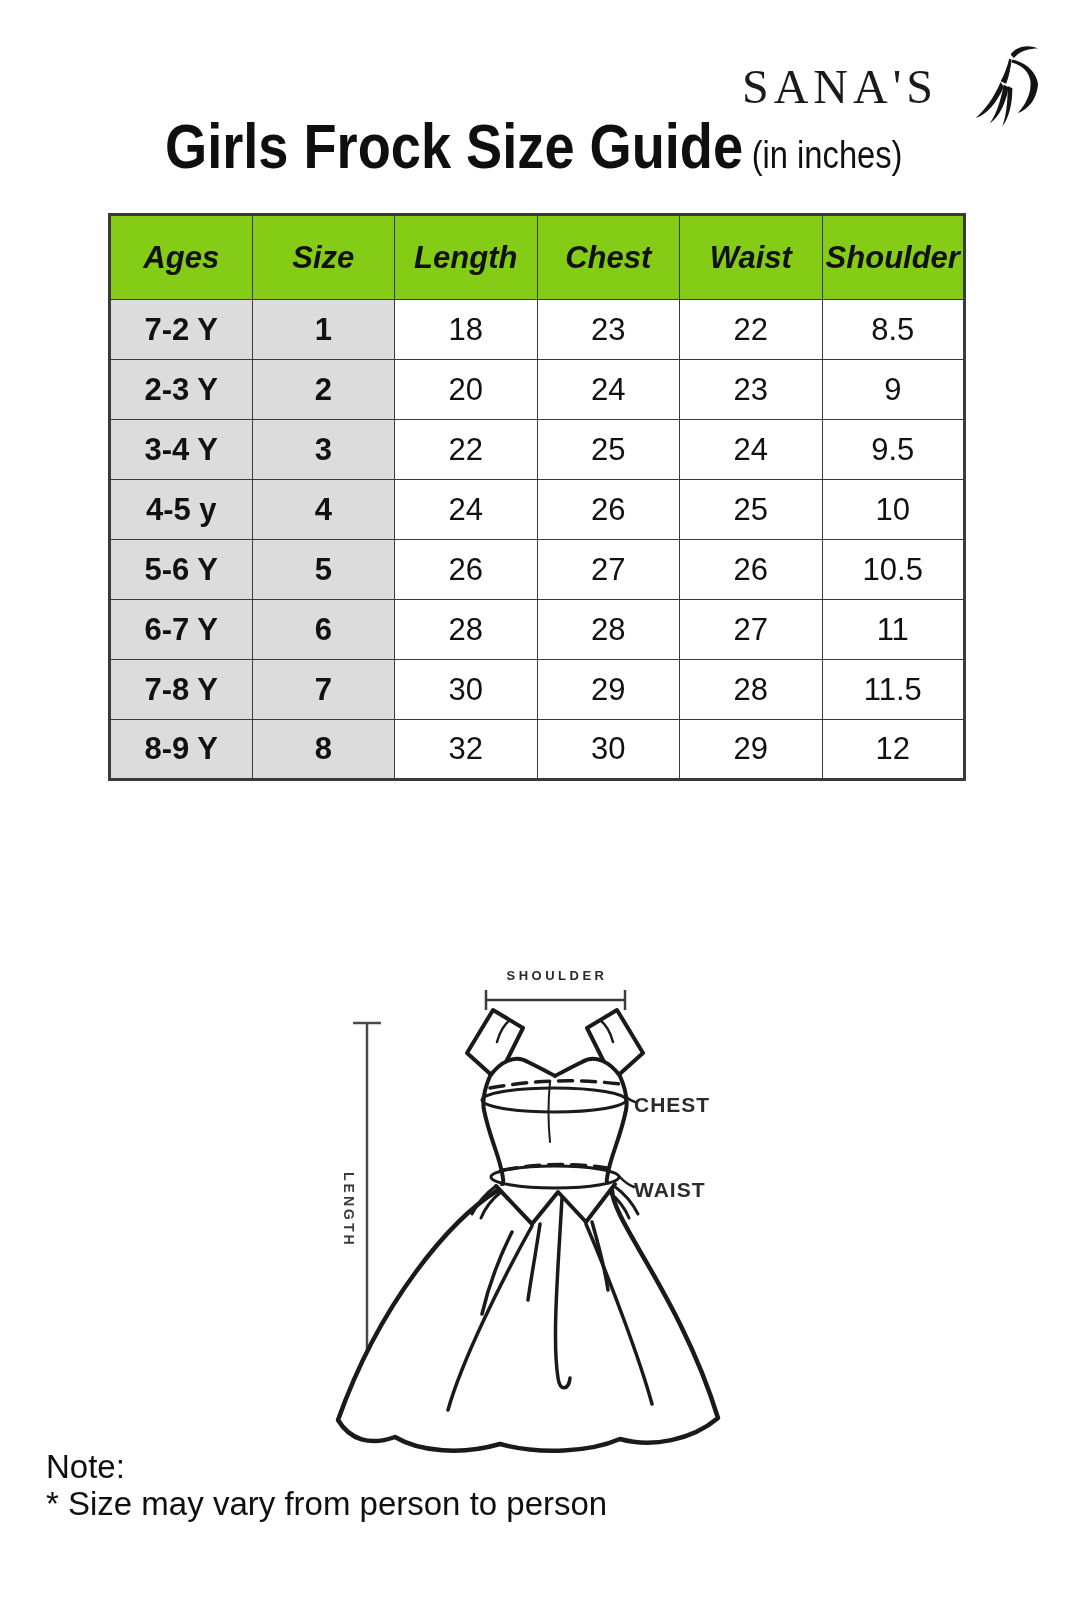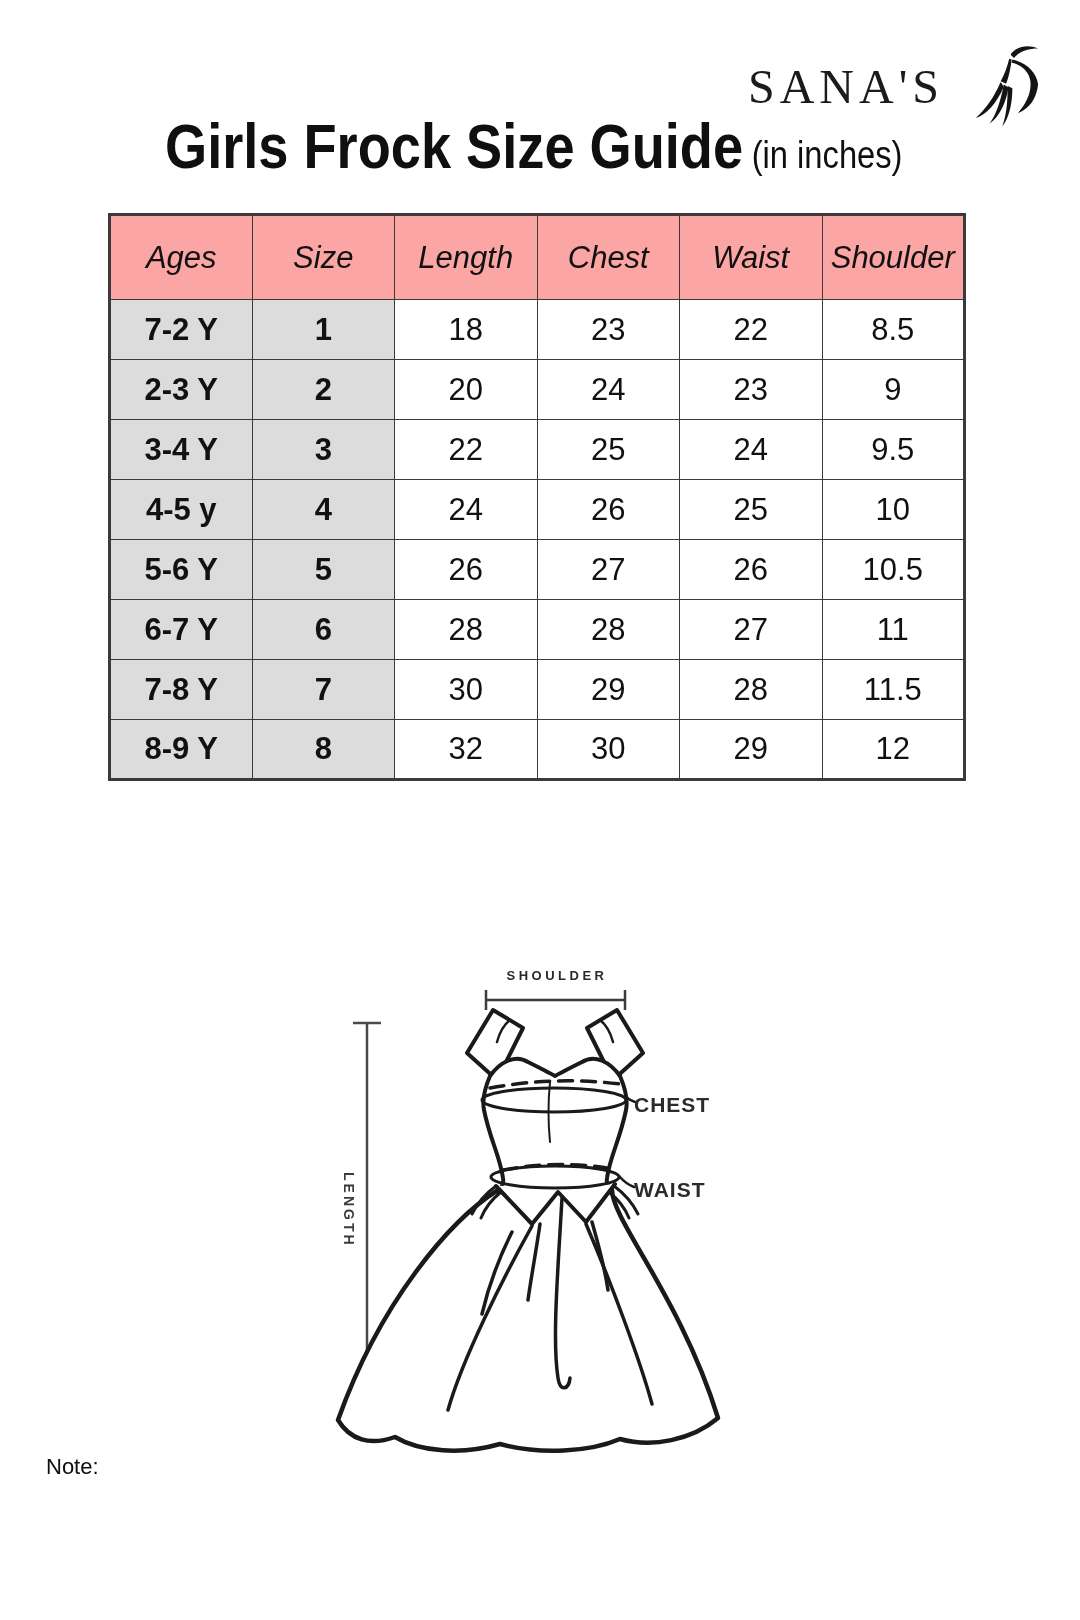--- a/index.html
+++ b/index.html
@@ -8,21 +8,21 @@
     width: 1080px; height: 1620px;
     position: relative;
     font-family: "Liberation Sans", sans-serif;
     color: #111111;
     overflow: hidden;
   }
 
   
   .logo {
     position: absolute; top: 38px; right: 38px;
-    display: flex; align-items: center; gap: 20px;
+    display: flex; align-items: center; gap: 26px;
   }
   .logo-text {
     font-family: "Liberation Serif", serif;
     font-size: 48px; letter-spacing: 5px; color: #1b1b1b;
   }
   .logo-icon svg { display: block; }
 
   
   .title {
     position: absolute; left: 165px; top: 110px;
@@ -41,32 +41,32 @@
     background: #ffffff;
   }
   table.size-table col { width: 142.5px; }
   table.size-table th, table.size-table td {
     border: 1.5px solid #3a3a3a;
     text-align: center; vertical-align: middle;
     font-size: 31px;
   }
   table.size-table thead th {
     height: 85px;
-    background: #fca5a5;
-    font-style: italic; font-weight: 400; margin-top: 24px;
+    background: #84cc16;
+    font-style: italic; font-weight: 700; margin-top: 24px;
   }
   table.size-table tbody td { height: 60px; font-weight: 400; }
   table.size-table tbody td.lbl { background: #dcdcdc; font-weight: 700; }
 
   
   .diagram { position: absolute; left: 300px; top: 940px; width: 440px; height: 520px; }
   .diagram svg { display: block; }
 
   
-  .notes { position: absolute; left: 46px; top: 1448px; font-size: 22px; line-height: 37px; color: #0f0f0f; }
+  .notes { position: absolute; left: 46px; top: 1448px; font-size: 33px; line-height: 37px; color: #0f0f0f; }
 </style>
 </head>
 <body>
 
 <div class="logo">
   <span class="logo-text">SANA'S</span>
   <span class="logo-icon">
     <svg width="78" height="96" viewBox="0 0 100 110" fill="#141414" xmlns="http://www.w3.org/2000/svg">
       <path d="M60 14 C68 4, 82 1, 95 7 C82 7, 71 11, 64 19 C62 17, 60 16, 60 14 Z"></path>
       <path d="M58 20 C55 31, 52 40, 47 49 L54 52 C58 42, 60 31, 61 21 Z"></path>
@@ -244,13 +244,14 @@
       <path fill="none" stroke-width="2.5" d="M319 236 Q326 244 334 247"></path>
     </g>
 
     <text x="334" y="172" font-size="21" font-weight="700" fill="#2b2b2b" style="letter-spacing:1px" font-family="Liberation Sans, sans-serif">CHEST</text>
     <text x="334" y="257" font-size="21" font-weight="700" fill="#2b2b2b" style="letter-spacing:1px" font-family="Liberation Sans, sans-serif">WAIST</text>
   </svg>
 </div>
 
 <div class="notes">
   <div>Note:</div>
+  <div>* Size may vary from person to person</div>
 </div>
 
 </body></html>

